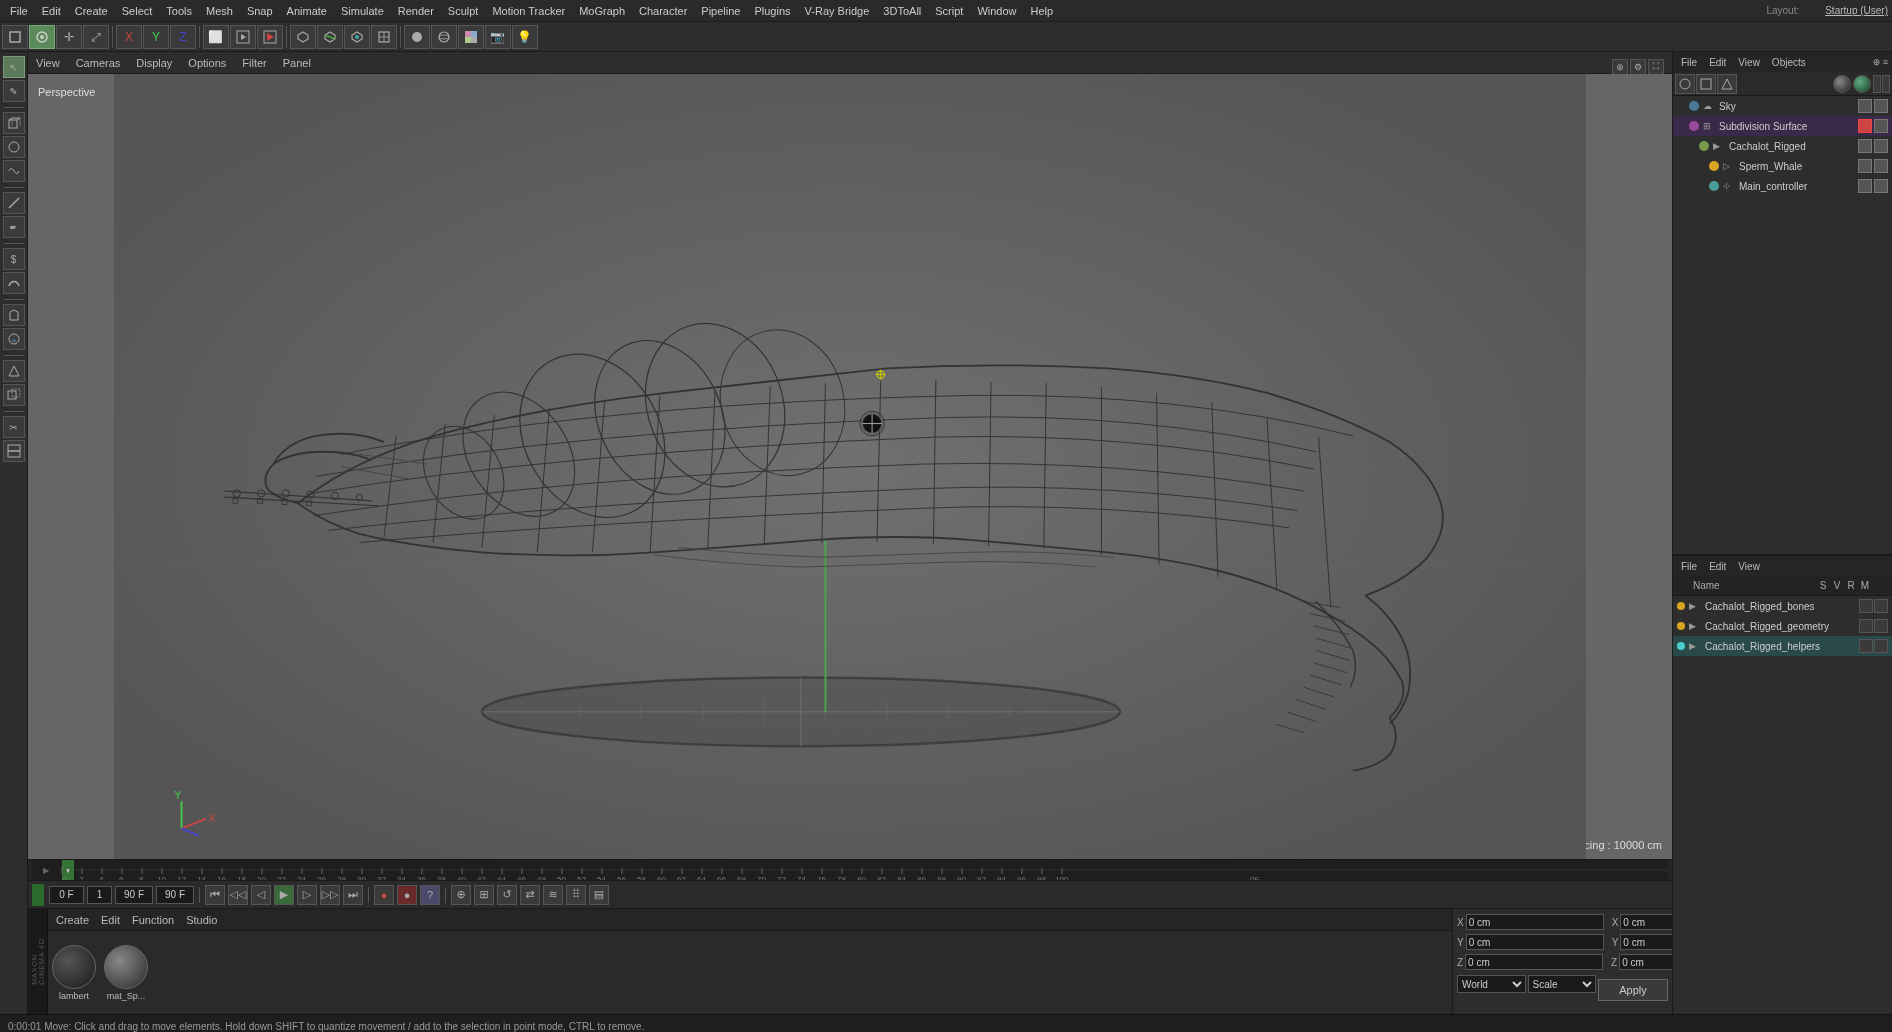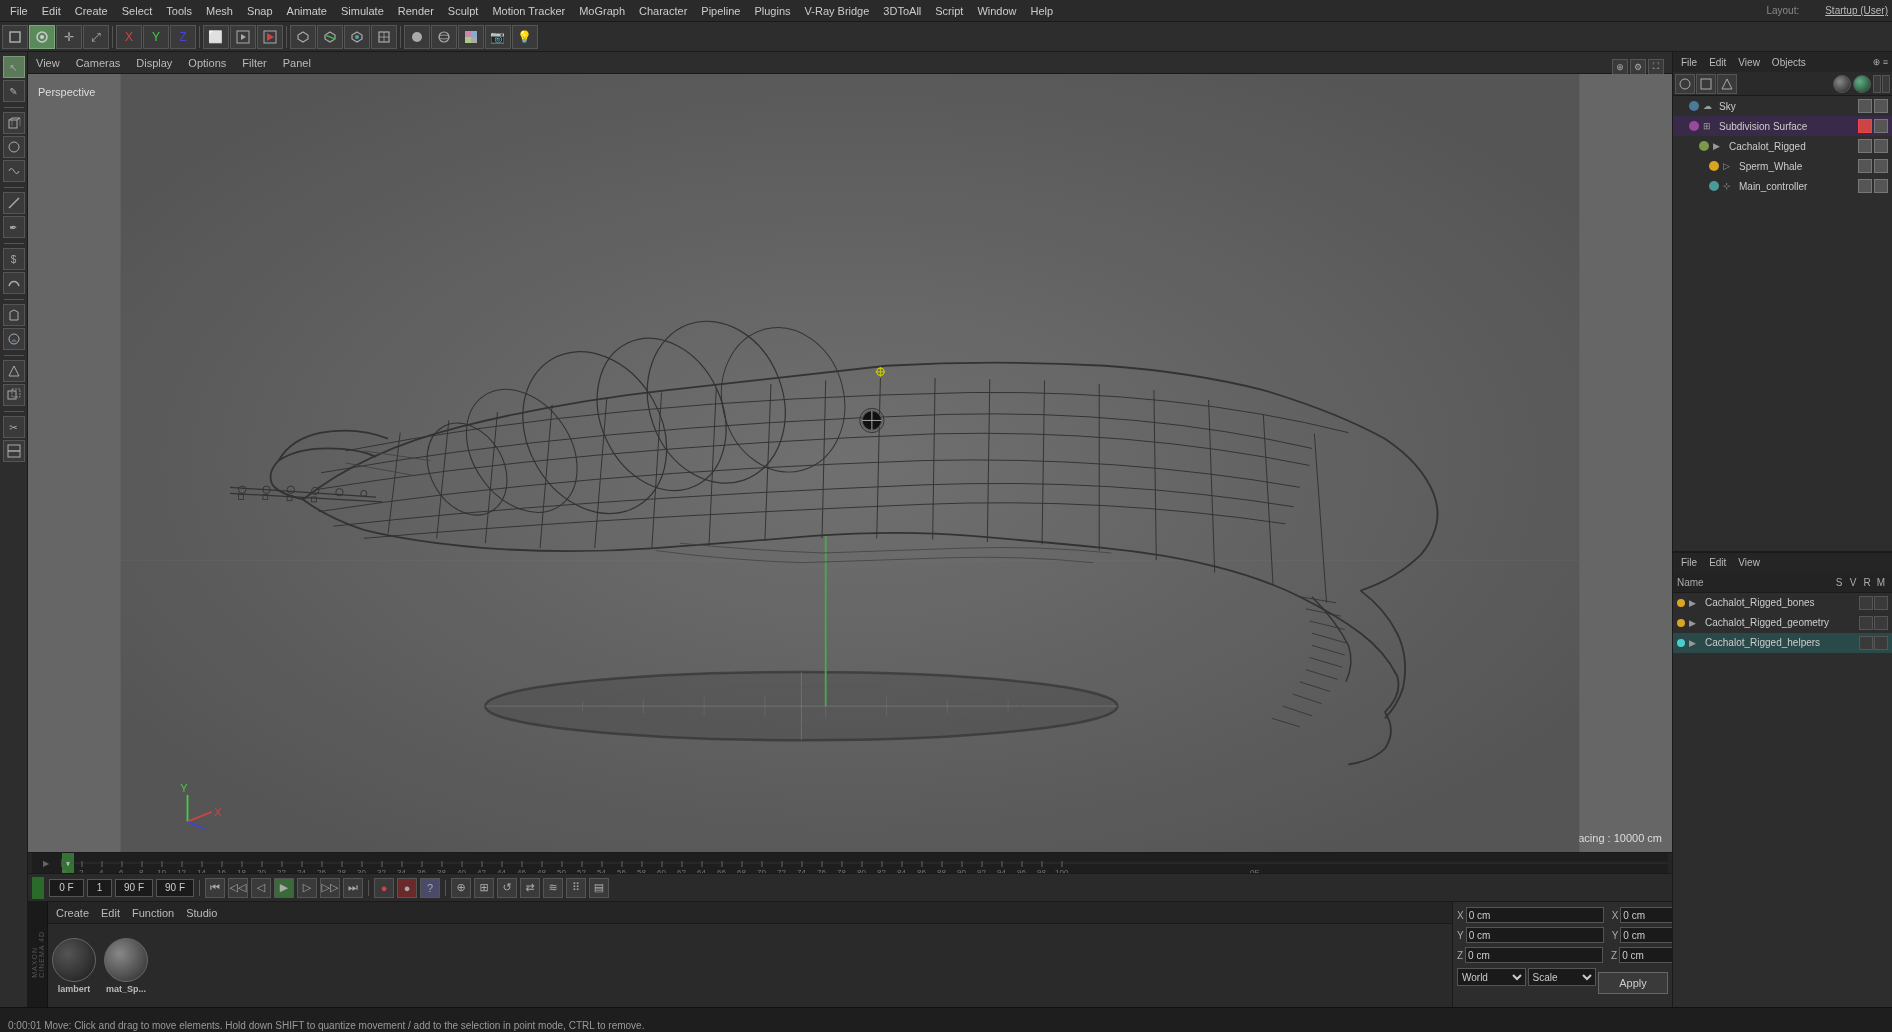--- a/index.html
+++ b/index.html
@@ -182,21 +182,21 @@
       display: flex;
       align-items: center;
       padding: 0 4px;
       gap: 4px;
     }
     #obj-name-header {
       background: #232323;
       height: 20px;
       display: flex;
       align-items: center;
-      padding: 0 4px;
+      padding: 0 20px;
       font-size: 10px;
       color: #aaa;
       border-bottom: 1px solid #1a1a1a;
     }
     .name-col { flex: 1; }
     .col-s { width: 14px; text-align: center; }
     .col-v { width: 14px; text-align: center; }
     .col-r { width: 14px; text-align: center; }
     .col-m { width: 14px; text-align: center; }
     #obj-list-bottom { flex: 1; overflow-y: auto; background: #2d2d2d; }
@@ -276,21 +276,20 @@
       padding: 4px;
       gap: 8px;
       overflow-x: auto;
     }
     .mat-swatch {
       display: flex;
       flex-direction: column;
       align-items: center;
       gap: 2px;
       cursor: pointer;
-      font-weight: bold;
     }
     .mat-ball {
       width: 44px; height: 44px;
       border-radius: 50%;
       border: 1px solid #666;
     }
     .mat-name { font-size: 9px; color: #bbb; text-align: center; max-width: 50px; overflow: hidden; text-overflow: ellipsis; white-space: nowrap; }
 
     
     #coord-panel {
@@ -342,22 +341,22 @@
       border: 1px solid #555;
       color: #ccc;
       font-size: 10px;
     }
 
     
     #statusbar {
       background: #1e1e1e;
       height: 18px;
       display: flex;
-      align-items: flex-start;
-      padding: 12px 8px;
+      align-items: flex-end;
+      padding: 0 8px;
       border-top: 1px solid #111;
     }
     #status-text { color: #999; font-size: 10px; }
 
     
     #viewport-right-controls {
       position: absolute;
       top: 4px;
       right: 4px;
       display: flex;

